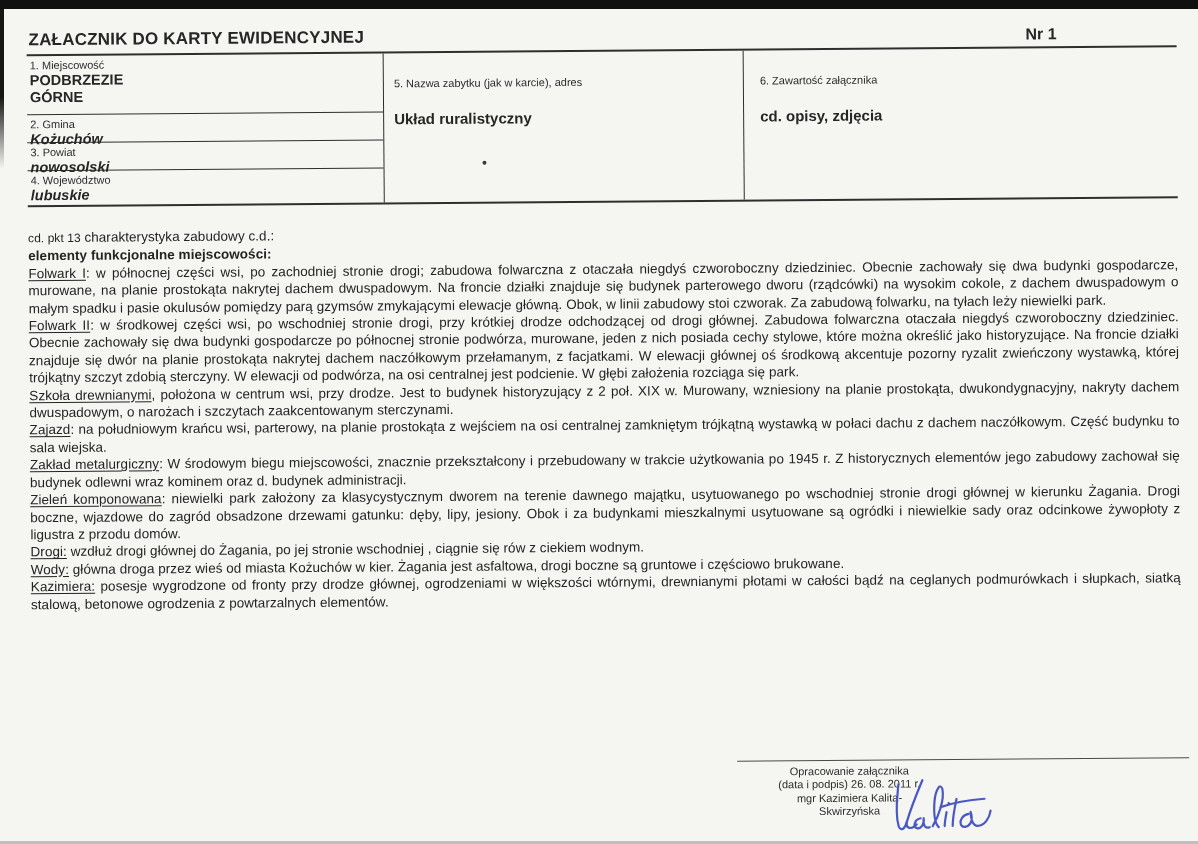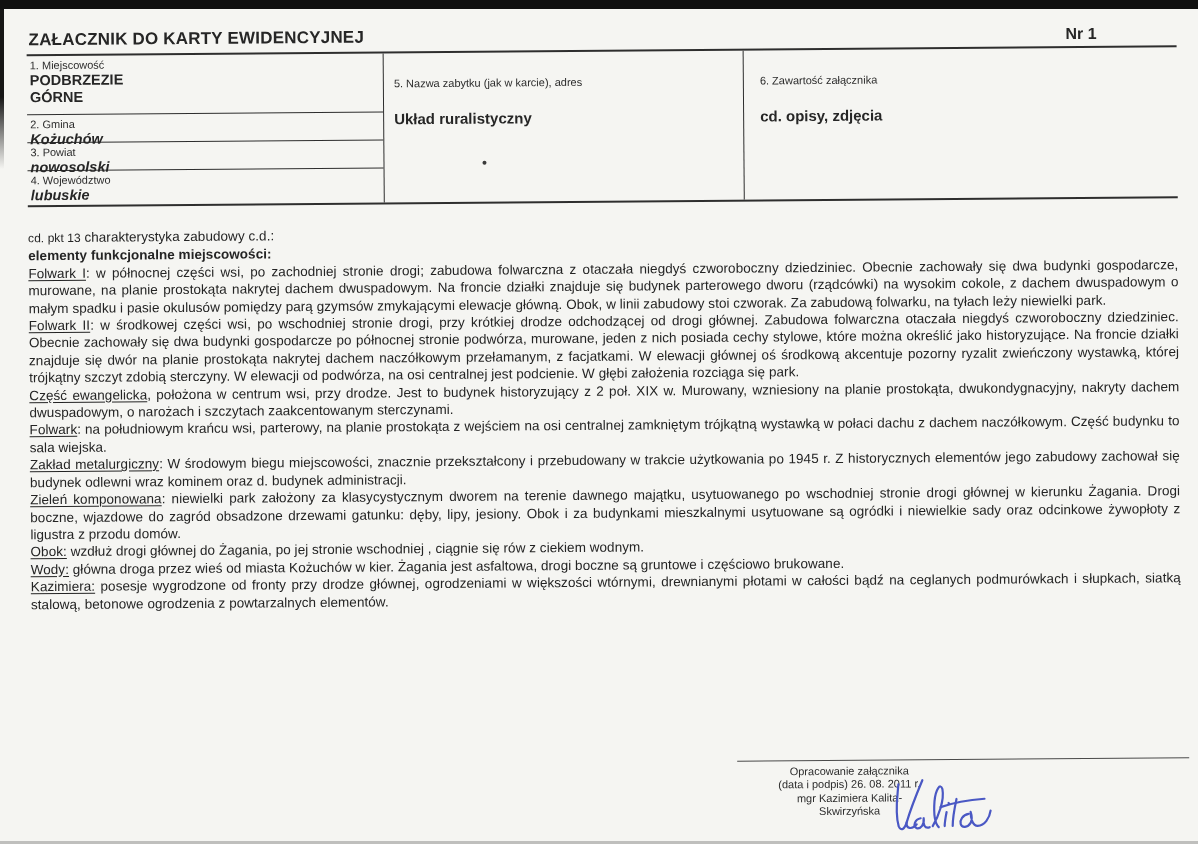--- a/index.html
+++ b/index.html
@@ -7,21 +7,21 @@
         font-family:"Liberation Sans",sans-serif;color:#262626;}
   .edge-top{position:absolute;top:0;left:0;width:100%;height:9px;background:#101010;}
   .edge-left{position:absolute;top:9px;left:0;width:4px;height:160px;
              background:linear-gradient(#161616 55%,rgba(22,22,22,0));}
   .edge-bottom{position:absolute;bottom:0;left:0;width:100%;height:3px;background:#bfbfbd;}
   .tilt{position:absolute;left:0;top:0;width:1198px;height:844px;
         transform:rotate(-0.45deg);transform-origin:60px 230px;}
   .doc{padding:30px 20px 0 28px;}
   .titlebar{display:flex;justify-content:space-between;align-items:flex-end;}
   .title{margin:0 0 4px 2px;font-size:17px;font-weight:bold;letter-spacing:0.2px;}
-  .nr{margin:0 80px 3px 0;font-size:16px;font-weight:bold;}
+  .nr{margin:0 120px 3px 0;font-size:16px;font-weight:bold;}
   .formtable{display:grid;grid-template-columns:357px 360px 1fr;
              border-top:2px solid #2e2e2e;border-bottom:2px solid #2e2e2e;}
   .leftcol{border-right:1.5px solid #2e2e2e;display:flex;flex-direction:column;}
   .lrow{box-sizing:border-box;padding:3px 6px 1px 3px;border-bottom:1.5px solid #2e2e2e;}
   .lrow:last-child{border-bottom:none;}
   .r1{height:59px;}.r2{height:28px;}.r3{height:28px;}.r4{height:34px;}
   .flabel{font-size:11px;color:#2b2b2b;}
   .fvalue{font-size:14.5px;font-weight:bold;line-height:1.12;margin-top:1px;}
   .italic{font-style:italic;}
   .midcol{border-right:1.5px solid #2e2e2e;padding:24px 8px 8px 10px;box-sizing:border-box;}
@@ -83,25 +83,25 @@
           <div class="fvalue bigval">cd. opisy, zdjęcia</div>
         </div>
       </div>
 
       <div class="bodytext">
         <p><span class="intro-prefix">cd. pkt 13</span><span> charakterystyka zabudowy c.d.:</span></p>
         <p class="subtitle">elementy funkcjonalne miejscowości:</p>
 
         <p><span class="u">Folwark I</span><span>: </span><span>w północnej części wsi, po zachodniej stronie drogi; zabudowa folwarczna z otaczała niegdyś czworoboczny dziedziniec. Obecnie zachowały się dwa budynki gospodarcze, murowane, na planie prostokąta nakrytej dachem dwuspadowym. Na froncie działki znajduje się budynek parterowego dworu (rządcówki) na wysokim cokole, z dachem dwuspadowym o małym spadku i pasie okulusów pomiędzy parą gzymsów zmykającymi elewacje główną. Obok, w linii zabudowy stoi czworak. Za zabudową folwarku, na tyłach leży niewielki park.</span></p>
         <p><span class="u">Folwark II</span><span>: </span><span>w środkowej części wsi, po wschodniej stronie drogi, przy krótkiej drodze odchodzącej od drogi głównej. Zabudowa folwarczna otaczała niegdyś czworoboczny dziedziniec. Obecnie zachowały się dwa budynki gospodarcze po północnej stronie podwórza, murowane, jeden z nich posiada cechy stylowe, które można określić jako historyzujące. Na froncie działki znajduje się dwór na planie prostokąta nakrytej dachem naczółkowym przełamanym, z facjatkami. W elewacji głównej oś środkową akcentuje pozorny ryzalit zwieńczony wystawką, której trójkątny szczyt zdobią sterczyny. W elewacji od podwórza, na osi centralnej jest podcienie. W głębi założenia rozciąga się park.</span></p>
-        <p><span class="u">Część ewangelicka</span><span>, </span><span>położona w centrum wsi, przy drodze. Jest to budynek historyzujący z 2 poł. XIX w. Murowany, wzniesiony na planie prostokąta, dwukondygnacyjny, nakryty dachem dwuspadowym, o narożach i szczytach zaakcentowanym sterczynami.</span></p>
-        <p><span class="u">Folwark</span><span>: </span><span>na południowym krańcu wsi, parterowy, na planie prostokąta z wejściem na osi centralnej zamkniętym trójkątną wystawką w połaci dachu z dachem naczółkowym. Część budynku to sala wiejska.</span></p>
+        <p><span class="u">Szkoła drewnianymi</span><span>, </span><span>położona w centrum wsi, przy drodze. Jest to budynek historyzujący z 2 poł. XIX w. Murowany, wzniesiony na planie prostokąta, dwukondygnacyjny, nakryty dachem dwuspadowym, o narożach i szczytach zaakcentowanym sterczynami.</span></p>
+        <p><span class="u">Zajazd</span><span>: </span><span>na południowym krańcu wsi, parterowy, na planie prostokąta z wejściem na osi centralnej zamkniętym trójkątną wystawką w połaci dachu z dachem naczółkowym. Część budynku to sala wiejska.</span></p>
         <p><span class="u">Zakład metalurgiczny</span><span>: </span><span>W środowym biegu miejscowości, znacznie przekształcony i przebudowany w trakcie użytkowania po 1945 r. Z historycznych elementów jego zabudowy zachował się budynek odlewni wraz kominem oraz d. budynek administracji.</span></p>
         <p><span class="u">Zieleń komponowana</span><span>: </span><span>niewielki park założony za klasycystycznym dworem na terenie dawnego majątku, usytuowanego po wschodniej stronie drogi głównej w kierunku Żagania. Drogi boczne, wjazdowe do zagród obsadzone drzewami gatunku: dęby, lipy, jesiony. Obok i za budynkami mieszkalnymi usytuowane są ogródki i niewielkie sady oraz odcinkowe żywopłoty z ligustra z przodu domów.</span></p>
-        <p><span class="u">Obok:</span><span> </span><span>wzdłuż drogi głównej do Żagania, po jej stronie wschodniej , ciągnie się rów z ciekiem wodnym.</span></p>
+        <p><span class="u">Drogi:</span><span> </span><span>wzdłuż drogi głównej do Żagania, po jej stronie wschodniej , ciągnie się rów z ciekiem wodnym.</span></p>
         <p><span class="u">Wody:</span><span> </span><span>główna droga przez wieś od miasta Kożuchów w kier. Żagania jest asfaltowa, drogi boczne są gruntowe i częściowo brukowane.</span></p>
         <p><span class="u">Kazimiera:</span><span> </span><span>posesje wygrodzone od fronty przy drodze głównej, ogrodzeniami w większości wtórnymi, drewnianymi płotami w całości bądź na ceglanych podmurówkach i słupkach, siatką stalową, betonowe ogrodzenia z powtarzalnych elementów.</span></p>
       </div>
     </div>
 
     <div class="ink-speck"></div>
     <div class="footer-rule"></div>
 
     <div class="footer">
       <div>Opracowanie załącznika</div>

